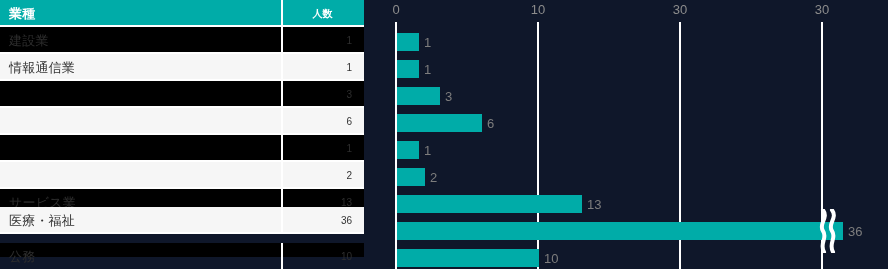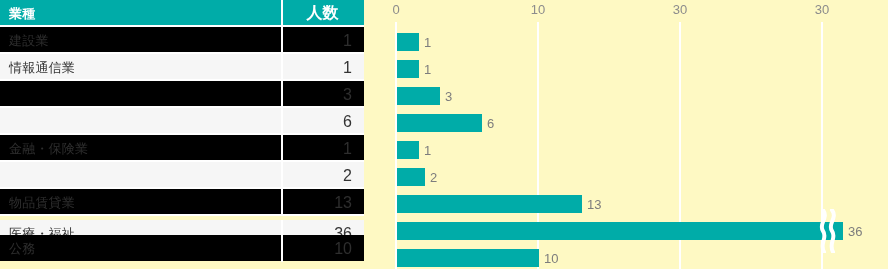--- a/index.html
+++ b/index.html
@@ -4,21 +4,21 @@
 <style>
   html, body {
     margin: 0;
     padding: 0;
     background: #000000;
   }
   #root {
     position: relative;
     width: 888px;
     height: 269px;
-    background: #fef9c3;
+    background: #0f172a;
     font-family: "Liberation Sans", "DejaVu Sans", sans-serif;
     overflow: hidden;
   }
 
   
   #table-panel {
     position: absolute;
     left: 0;
     top: 0;
     width: 364px;
@@ -53,21 +53,21 @@
     position: absolute;
     left: 283px;
     top: 0;
     width: 79px;
     height: 27px;
     box-sizing: border-box;
     padding-right: 10px;
     display: flex;
     align-items: center;
     justify-content: flex-end;
-    font-size: 16px;
+    font-size: 10px;
   }
   .trow.head .cell-label,
   .trow.head .cell-value {
     color: #FFFFFF;
     font-weight: bold;
   }
   .trow.head .cell-value {
     justify-content: center;
     padding-right: 0;
   }
@@ -172,47 +172,46 @@
       <div class="row-sep"></div>
     </div>
 
     <div class="trow even" style="top:108px">
       <div class="col-sep"></div>
       <div class="cell-value">6</div>
       <div class="row-sep"></div>
     </div>
 
     <div class="trow odd" style="top:135px">
-      <div class="cell-label">金融・保険業</div>
       <div class="col-sep"></div>
       <div class="cell-value">1</div>
       <div class="row-sep"></div>
     </div>
 
     <div class="trow even" style="top:162px">
       <div class="col-sep"></div>
       <div class="cell-value">2</div>
       <div class="row-sep"></div>
     </div>
 
     <div class="trow odd" style="top:189px">
-      <div class="cell-label">物品賃貸業</div>
+      <div class="cell-label">サービス業</div>
       <div class="col-sep"></div>
       <div class="cell-value">13</div>
       <div class="row-sep"></div>
     </div>
 
-    <div class="trow even" style="top:220px">
+    <div class="trow even" style="top:207px">
       <div class="cell-label">医療・福祉</div>
       <div class="col-sep"></div>
       <div class="cell-value">36</div>
       <div class="row-sep"></div>
     </div>
 
-    <div class="trow odd" style="top:235px;height:26px">
+    <div class="trow odd" style="top:243px;height:14px">
       <div class="cell-label">公務</div>
       <div class="col-sep"></div>
       <div class="cell-value">10</div>
     </div>
 
   </div>
 
   <div id="chart-panel">
 
     <div class="tick-label" style="left:32px">0</div>

